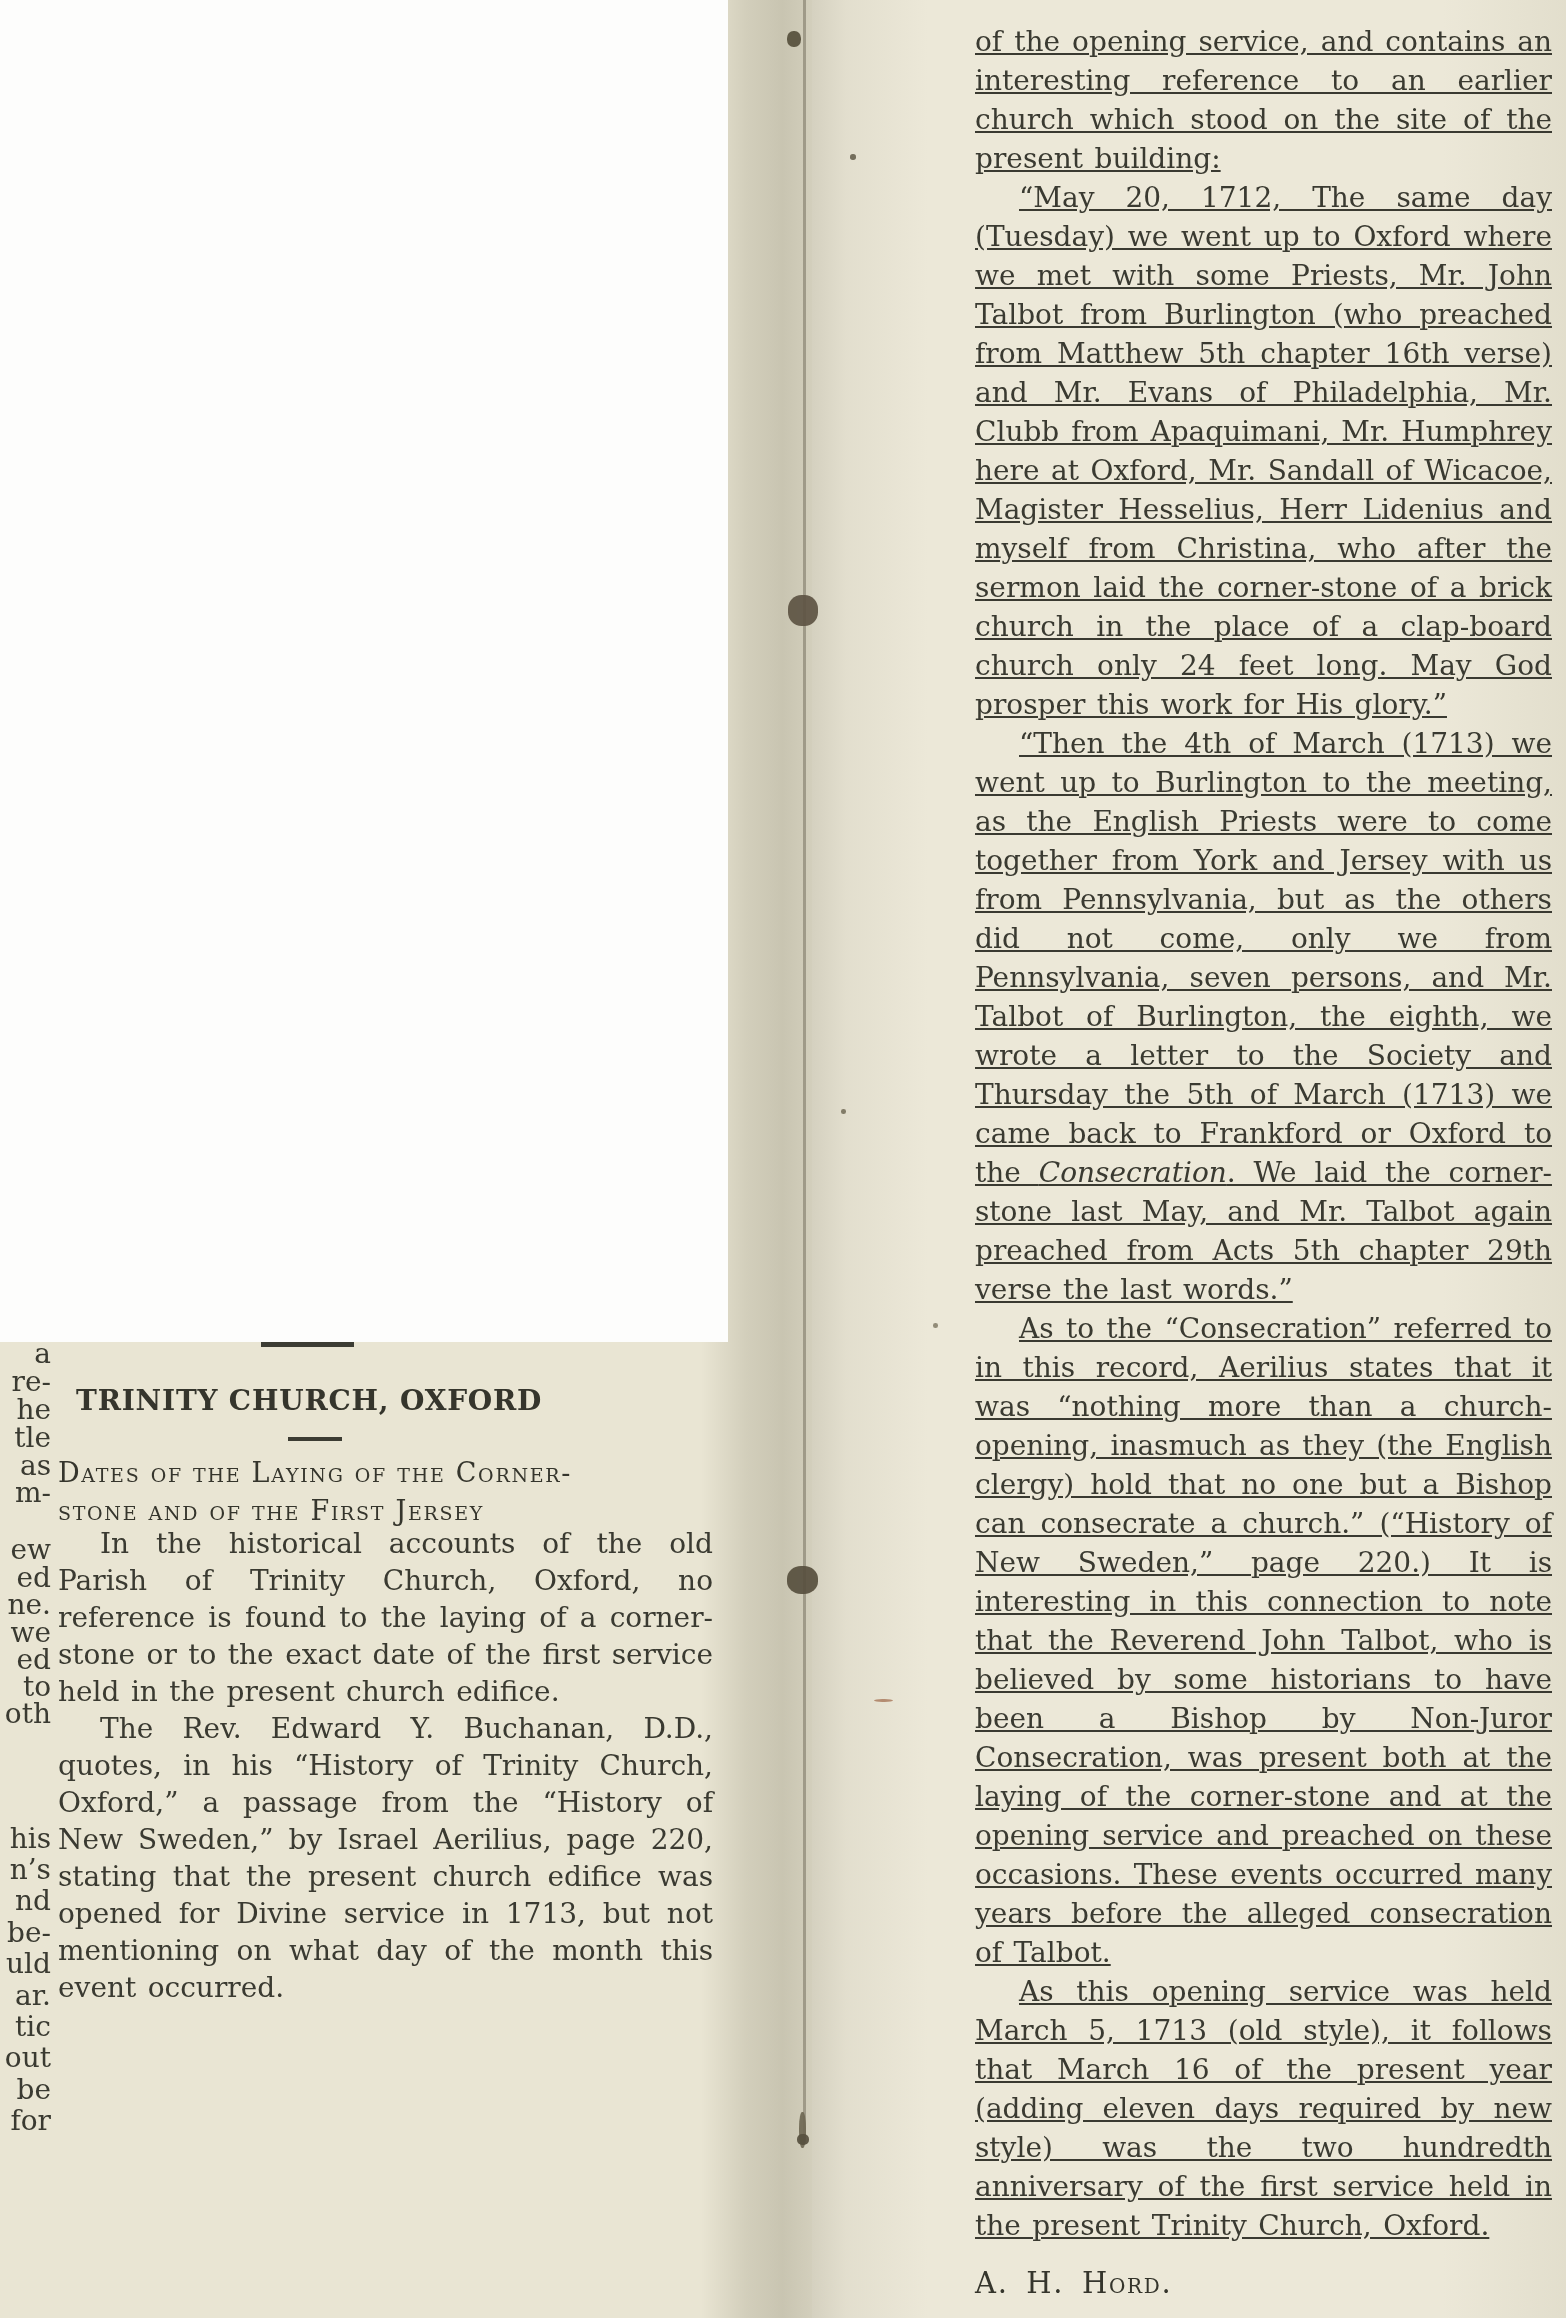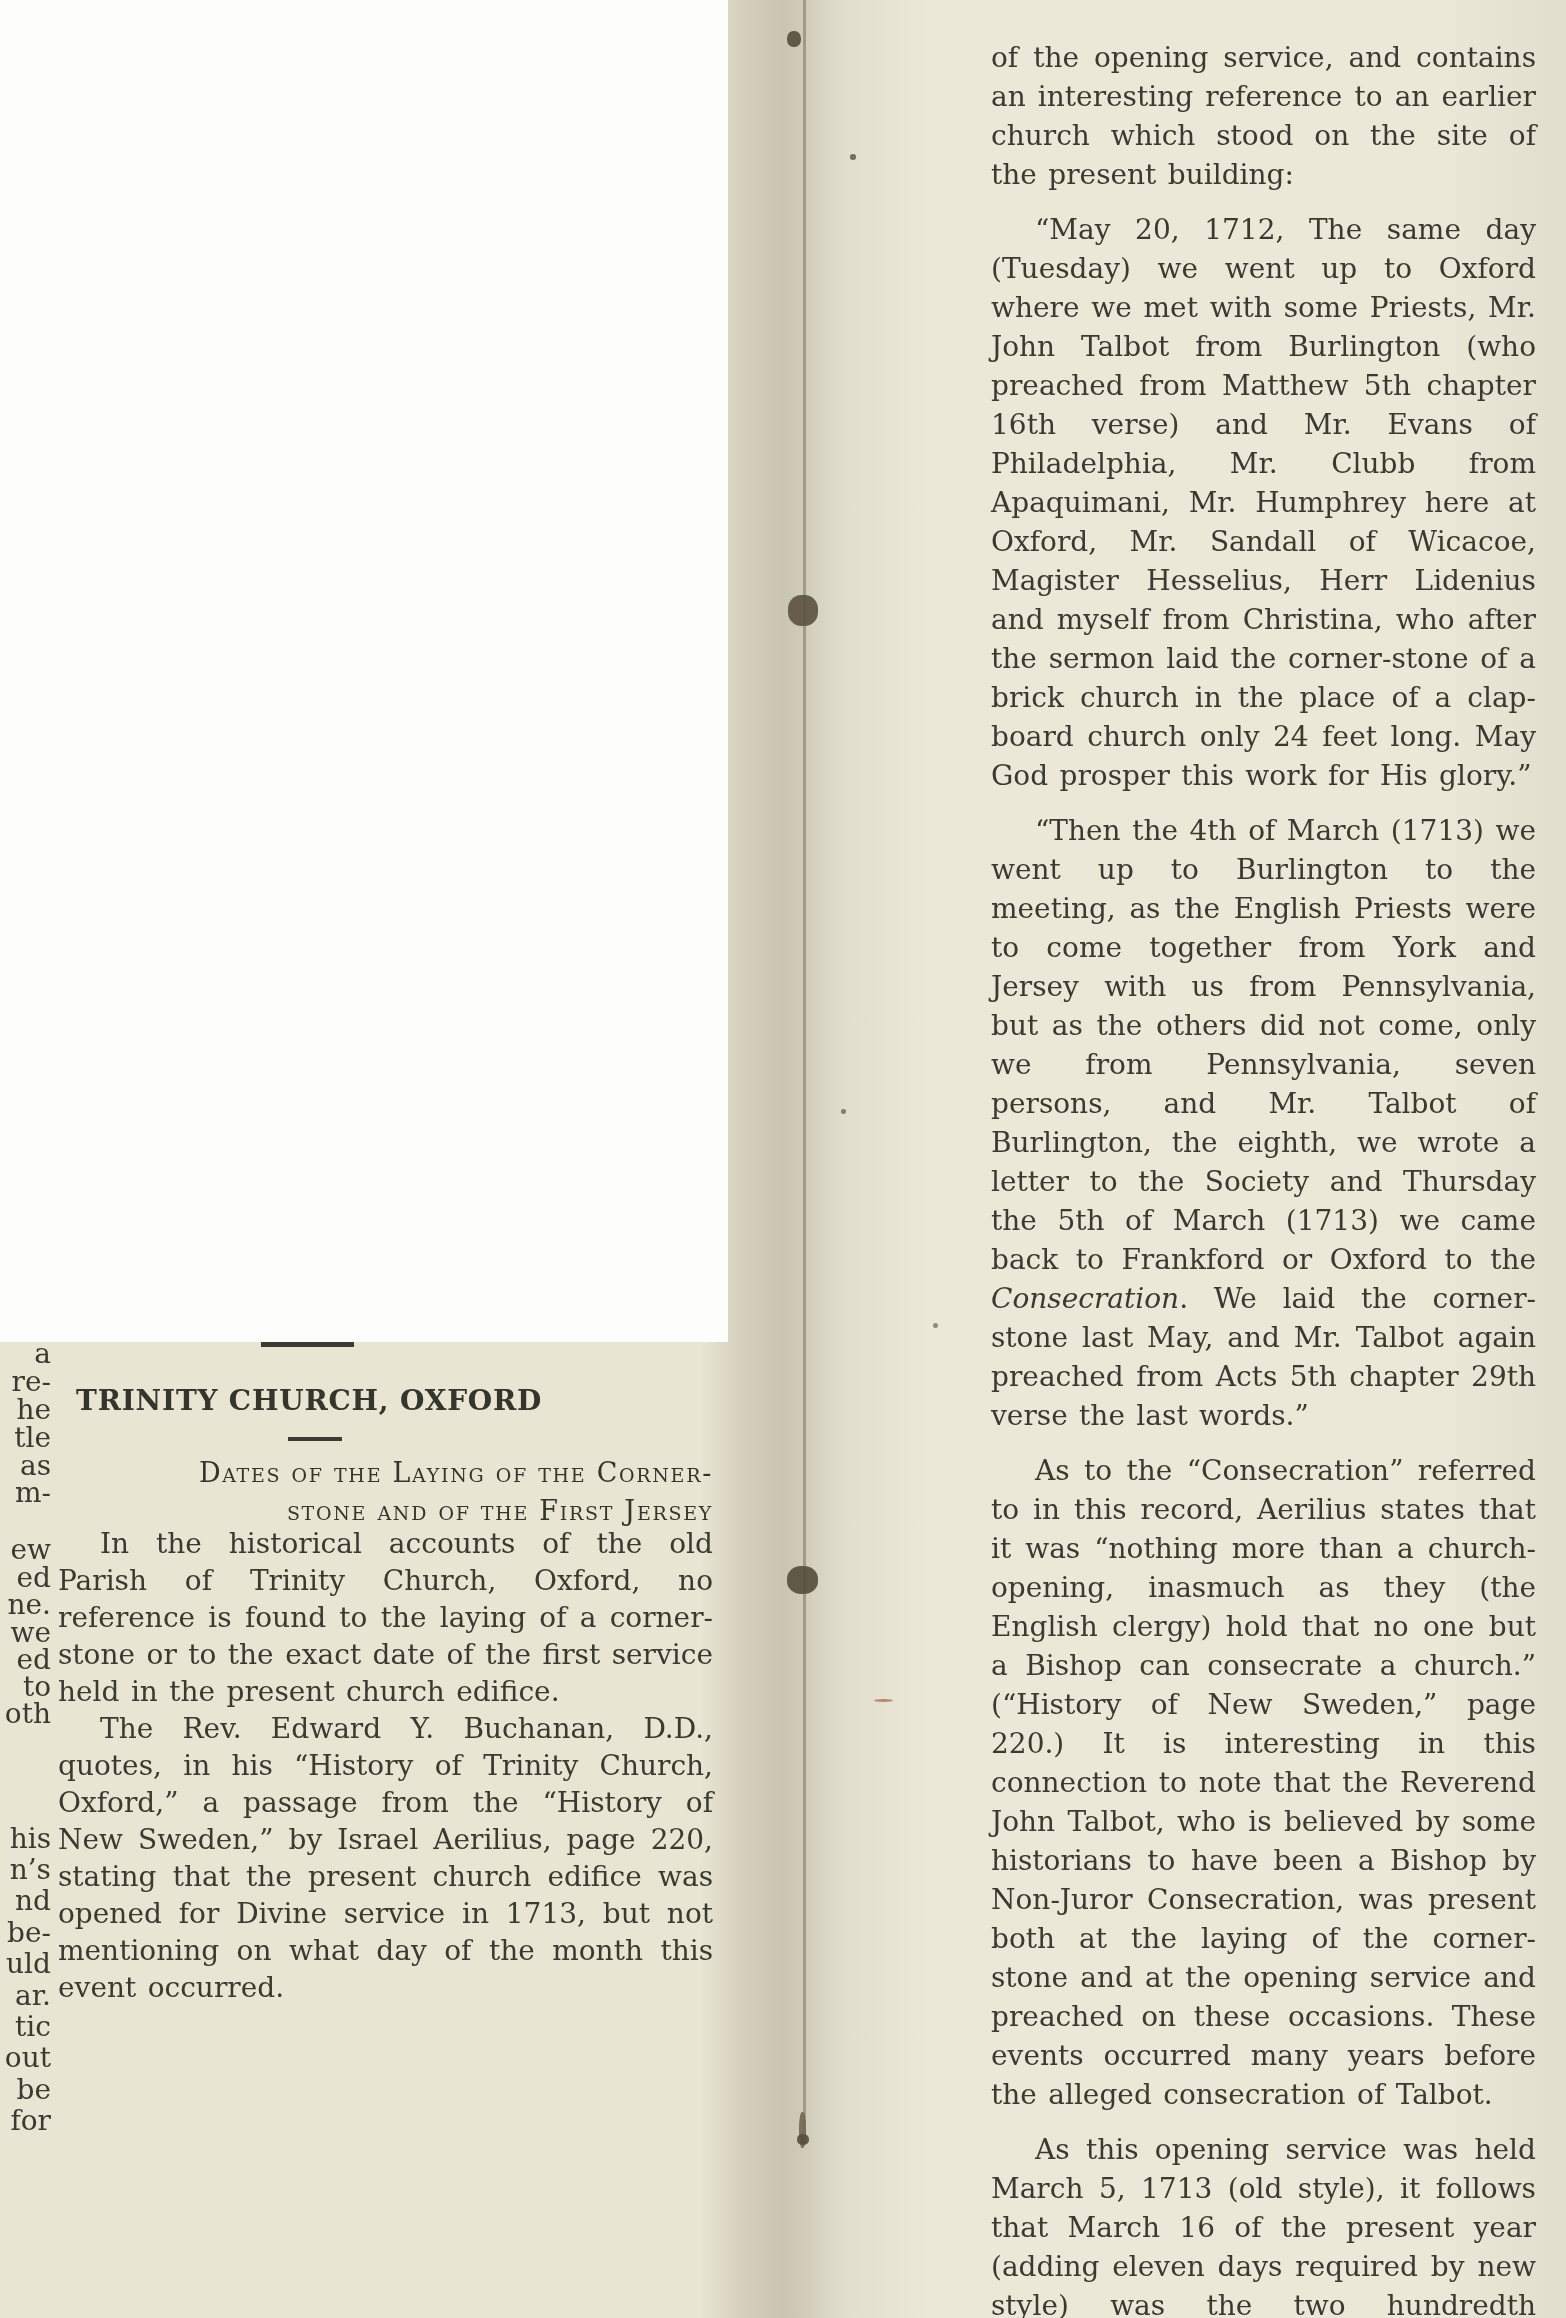--- a/index.html
+++ b/index.html
@@ -23,30 +23,30 @@
   .thread{position:absolute;left:803px;top:0;width:2.5px;height:2144px;background:rgba(106,100,83,0.48);}
   .white-block{position:absolute;left:0;top:0;width:728px;height:1342px;background:#fdfdfc;}
   .speck{position:absolute;border-radius:45%;opacity:.92;}
 
   .rule{position:absolute;background:#3c3c33;}
   .rule-1{left:261px;top:1342px;width:93px;height:5.1px;}
   .rule-2{left:288px;top:1437px;width:54px;height:4.2px;}
 
   .heading{position:absolute;left:76px;top:1384px;width:500px;text-align:left;
     font-size:28px;font-weight:bold;letter-spacing:0.8px;color:#35352c;white-space:nowrap;}
-  .subheading{position:absolute;left:58px;top:1454px;width:655px;text-align:right;
+  .subheading{position:absolute;left:58px;top:1454px;width:655px;text-align:left;
     font-variant:small-caps;font-size:27px;line-height:38px;letter-spacing:1.7px;color:#35352c;}
 
   .left-body{position:absolute;left:58px;top:1525px;width:655px;
     font-size:28px;line-height:37px;text-align:justify;word-spacing:2.5px;}
   .left-body p{margin:0;text-indent:42px;}
 
   .right-body{position:absolute;left:975px;top:22px;width:577px;
     font-size:28px;line-height:39px;text-align:justify;word-spacing:2.5px;}
-  .right-body p{margin:16px;text-indent:44px;}
+  .right-body p{margin:0;text-indent:44px;text-decoration:underline;}
   .right-body .paras p:first-child{text-indent:0;}
   .right-body i{font-style:italic;}
 
   .signature{ padding-right:49px;margin-top:18.7px;
     font-variant:small-caps;font-size:29px;letter-spacing:1.7px;word-spacing:6.8px;color:#35352c;}
 
   .frag{position:absolute;left:-136px;width:187px;text-align:right;
     font-size:28px;line-height:34px;white-space:nowrap;}
 </style>
 </head>

